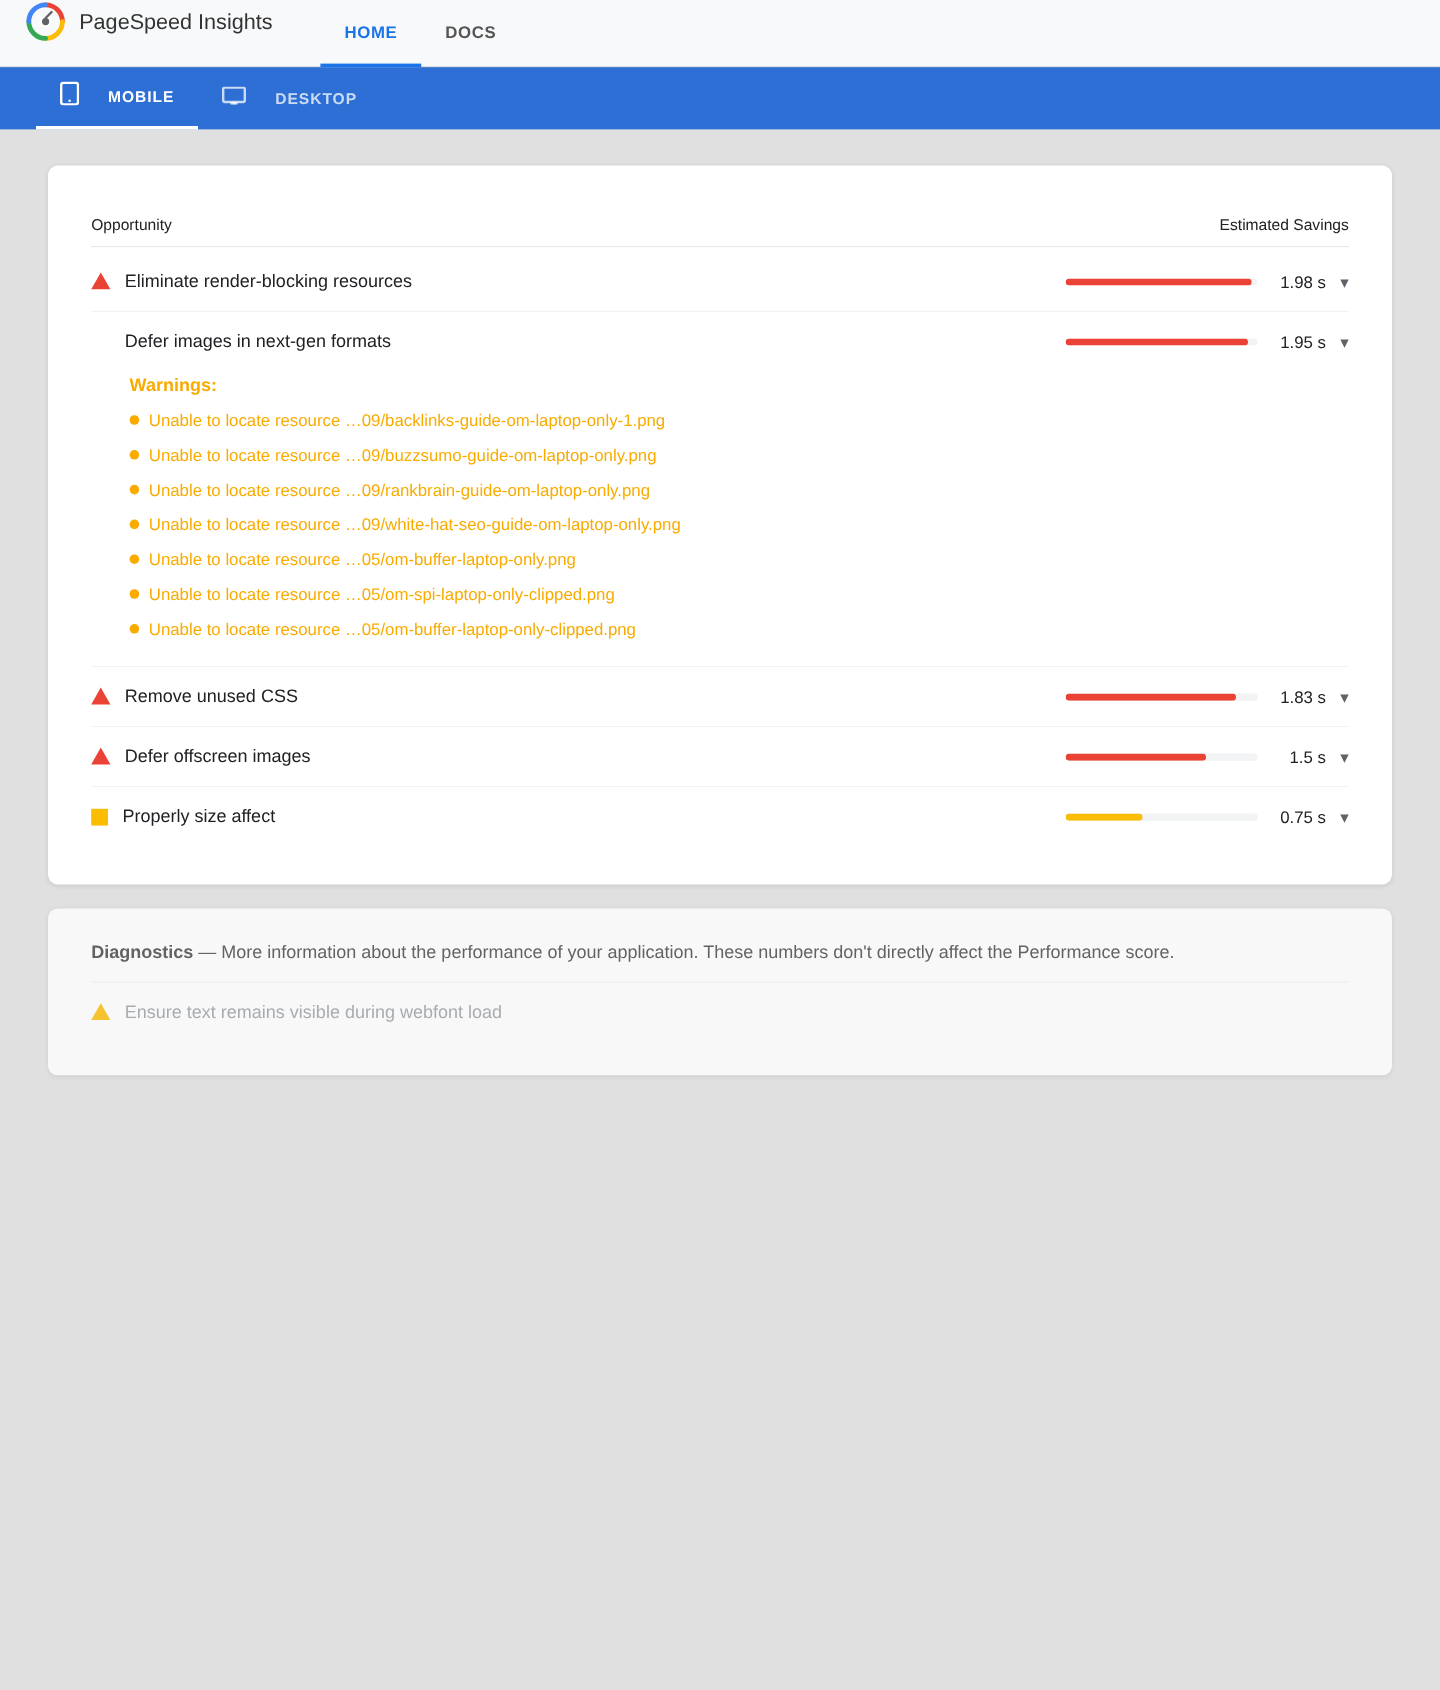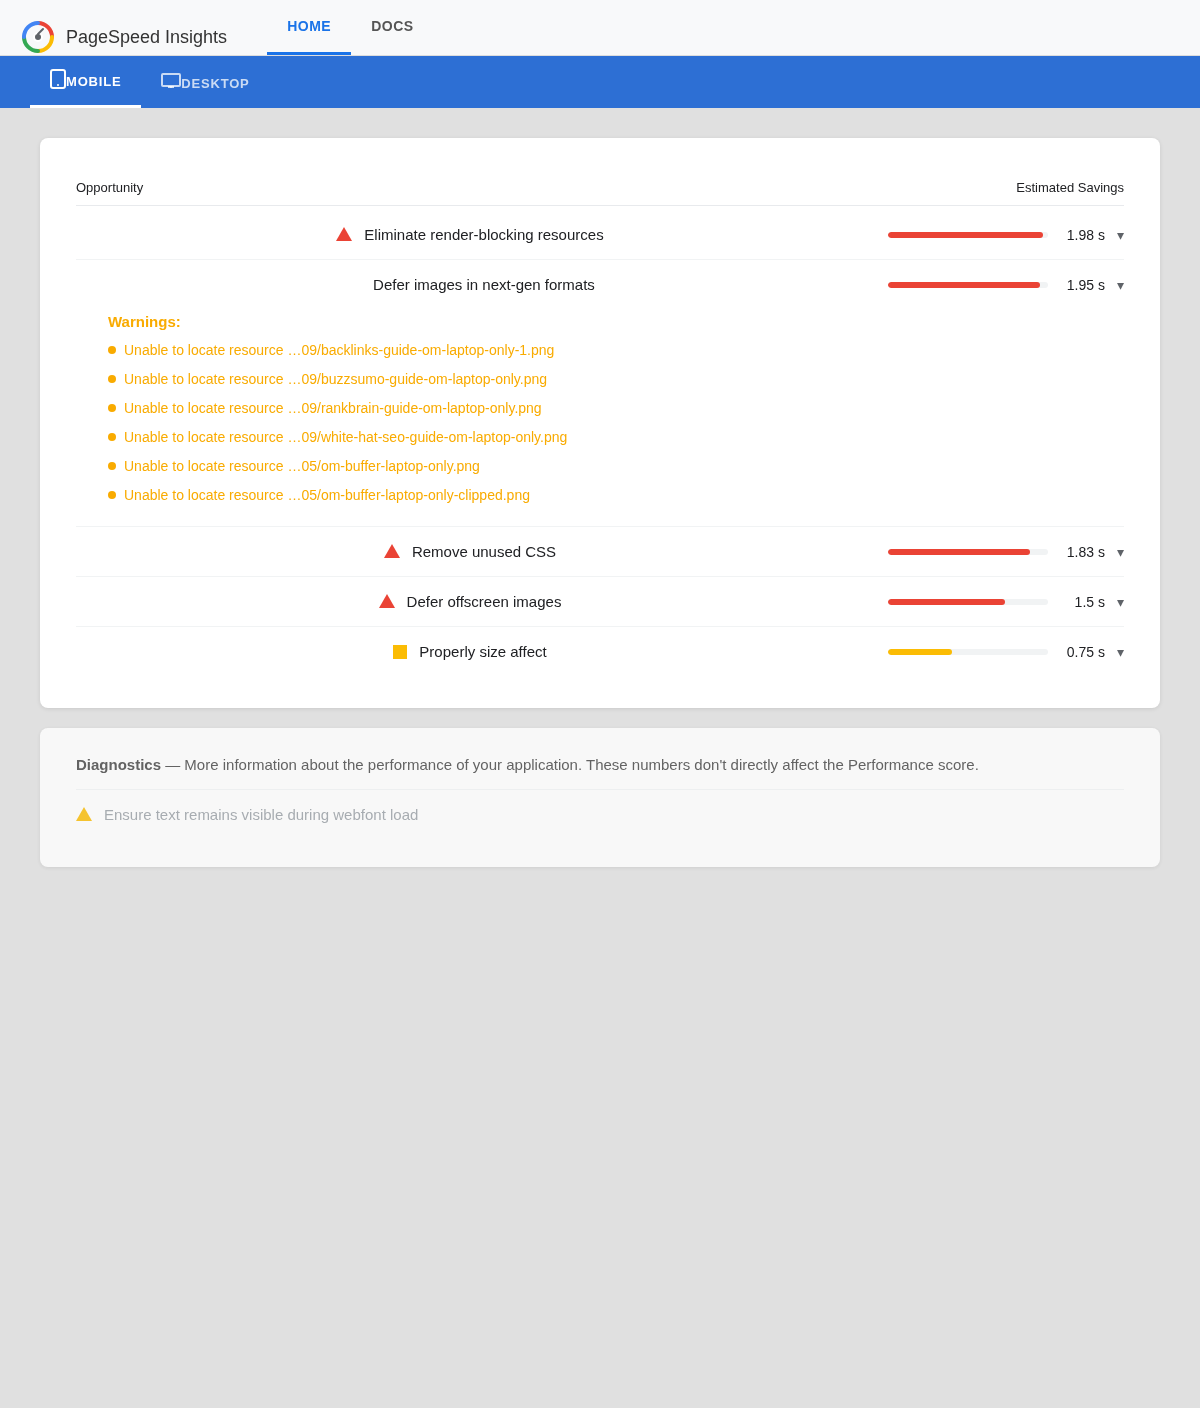--- a/index.html
+++ b/index.html
@@ -8,21 +8,21 @@
       background: #e0e0e0;
       min-height: 1408px;
       width: 1200px;
     }
 
     
     .top-nav {
       background: #f8f9fa;
       height: 56px;
       display: flex;
-      align-items: flex-end;
+      align-items: flex-start;
       padding: 0 20px;
       border-bottom: 1px solid #ddd;
     }
     .logo-area {
       display: flex;
       align-items: center;
       gap: 10px;
     }
     .logo-icon {
       width: 36px;
@@ -62,21 +62,21 @@
     .device-bar {
       background: #2d6fd4;
       height: 52px;
       display: flex;
       align-items: flex-end;
       padding: 0 30px;
     }
     .device-tab {
       display: flex;
       align-items: center;
-      gap: 0;
+      gap: 24px;
       padding: 0 20px 12px;
       font-size: 13px;
       font-weight: 700;
       color: rgba(255,255,255,0.75);
       text-transform: uppercase;
       letter-spacing: 0.8px;
       cursor: pointer;
       border-bottom: 3px solid transparent;
     }
     .device-tab.active {
@@ -152,21 +152,20 @@
     .opp-row-main {
       display: flex;
       align-items: center;
       justify-content: space-between;
     }
     .opp-left {
       display: flex;
       align-items: center;
       gap: 12px;
       flex: 1;
-      justify-content: center;
     }
     .triangle-icon {
       width: 0;
       height: 0;
       border-left: 8px solid transparent;
       border-right: 8px solid transparent;
       border-bottom: 14px solid #ea4335;
       flex-shrink: 0;
       margin-top: -2px;
     }
@@ -388,20 +387,24 @@
           <li class="warning-item">
             <div class="bullet-dot"></div>
             <span>Unable to locate resource …09/white-hat-seo-guide-om-laptop-only.png</span>
           </li>
           <li class="warning-item">
             <div class="bullet-dot"></div>
             <span>Unable to locate resource …05/om-buffer-laptop-only.png</span>
           </li>
           <li class="warning-item">
             <div class="bullet-dot"></div>
+            <span>Unable to locate resource …05/om-spi-laptop-only-clipped.png</span>
+          </li>
+          <li class="warning-item">
+            <div class="bullet-dot"></div>
             <span>Unable to locate resource …05/om-buffer-laptop-only-clipped.png</span>
           </li>
         </ul>
       </div>
     </div>
 
     <div class="opp-row">
       <div class="opp-row-main">
         <div class="opp-left">
           <div class="triangle-icon"></div>

